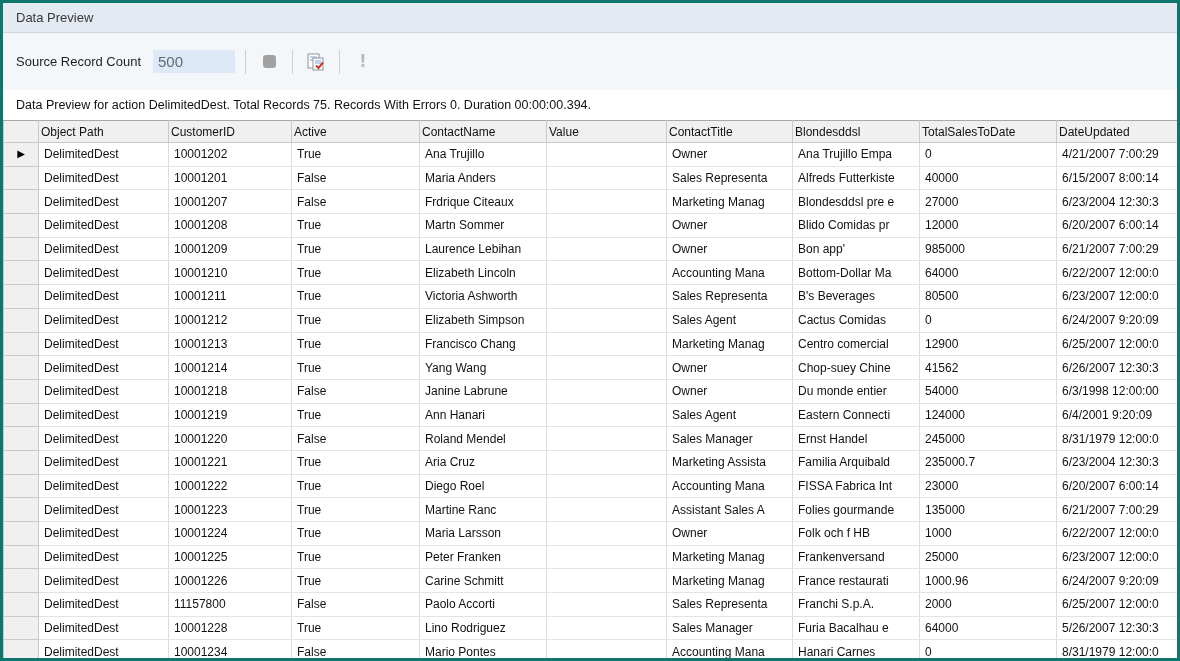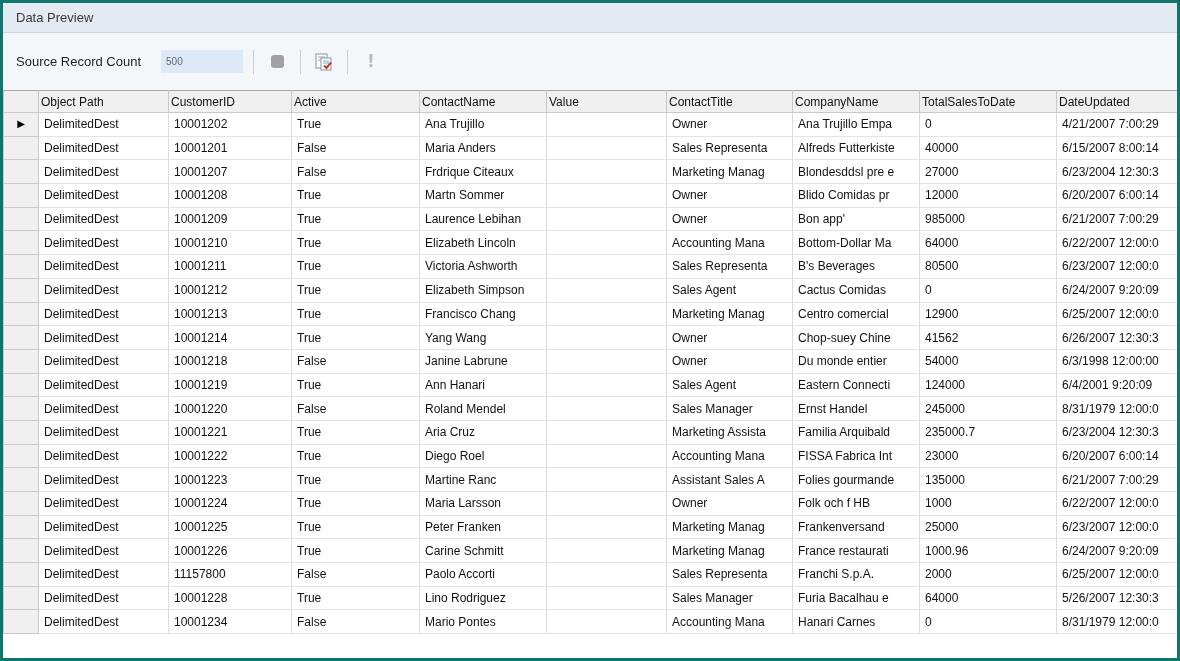--- a/index.html
+++ b/index.html
@@ -1,21 +1,21 @@
 <!DOCTYPE html>
 <html><head>
 <meta charset="utf-8">
 <style>
   html,body{margin:0;padding:0;background:#fff;}
   body{width:1180px;height:661px;overflow:hidden;font-family:"Liberation Sans",sans-serif;-webkit-font-smoothing:antialiased;}
   .window{width:1180px;height:661px;box-sizing:border-box;border:3px solid #0f766e;background:#fff;display:flex;flex-direction:column;}
   .title-bar{height:29px;flex:0 0 29px;background:#e4eaf1;border-bottom:1px solid #ccd4dc;display:flex;align-items:center;padding-left:13px;color:#383838;font-size:13px;}
   .toolbar{height:57px;flex:0 0 57px;background:#f4f7fa;display:flex;align-items:center;padding-left:13px;}
-  .src-label{font-size:13px;color:#1f1f1f;margin-right:20px;text-align:center;}
-  .src-input{width:72px;height:23px;border:none;outline:none;background:#dde9f6;color:#5f6a75;font-size:10px;padding:0 5px;font-family:"Liberation Sans",sans-serif;}
+  .src-label{font-size:13px;color:#1f1f1f;margin-right:12px;text-align:center;}
+  .src-input{width:72px;height:23px;border:none;outline:none;background:#dde9f6;color:#5f6a75;font-size:15px;padding:0 5px;font-family:"Liberation Sans",sans-serif;}
   .tb-sep{width:1px;height:24px;background:#c9ced5;margin:0 10px;}
   .tb-btn{width:26px;height:26px;display:flex;align-items:center;justify-content:center;background:transparent;border:none;padding:0;cursor:default;}
   .stop-shape{width:13px;height:13px;background:#a2a2a2;border-radius:3px;}
   .excl{color:#b9b9b9;font-size:16px;font-weight:bold;font-family:"DejaVu Sans",sans-serif;transform:scaleY(1.05);}
   .status-line{height:30px;flex:0 0 30px;background:#fff;display:flex;align-items:center;padding-left:13px;font-size:12.5px;color:#111;}
   .grid-wrap{flex:1 1 auto;overflow:hidden;background:#fff;}
   table.grid{border-collapse:collapse;table-layout:fixed;width:1180px;font-size:12px;color:#111;}
   table.grid th{background:#f0f0f0;font-weight:normal;text-align:left;height:21px;border:1px solid #c9c9c9;border-top:1px solid #a8a8a8;overflow:hidden;white-space:nowrap;padding:0 2px;}
   table.grid td{height:22.7px;border-right:1px solid #dcdcdc;border-bottom:1px solid #e4e4e4;overflow:hidden;white-space:nowrap;padding:0 0 0 5px;background:#fff;}
   table.grid td.rowhdr{background:#f0f0f0;border:1px solid #c9c9c9;border-top:none;padding:0;text-align:center;font-size:9px;color:#000;}
@@ -50,20 +50,23 @@
         <line x1="9" y1="11" x2="15" y2="11" stroke="#7da7d9" stroke-width="1"></line>
         <path d="M10 13.5 L12.5 16 L17 10.5" fill="none" stroke="#c23a2b" stroke-width="2"></path>
       </svg>
     </button>
     <div class="tb-sep"></div>
     <button class="tb-btn">
       <span class="excl">!</span>
     </button>
   </div>
 
+  <div class="status-line">
+    <span>Data Preview for action DelimitedDest. Total Records 75. Records With Errors 0. Duration 00:00:00.394.</span>
+  </div>
 
   <div class="grid-wrap">
     <table class="grid">
       <colgroup id="grid-cols">
           <col style="width: 35px;">
           <col style="width: 130px;">
           <col style="width: 123px;">
           <col style="width: 128px;">
           <col style="width: 127px;">
           <col style="width: 120px;">
@@ -74,21 +77,21 @@
         </colgroup>
       <thead>
           <tr id="grid-head">
             <th class="rowhdr"></th>
             <th>Object Path</th>
             <th>CustomerID</th>
             <th>Active</th>
             <th>ContactName</th>
             <th>Value</th>
             <th>ContactTitle</th>
-            <th>CompanyName</th>
+            <th>Blondesddsl</th>
             <th>TotalSalesToDate</th>
             <th>DateUpdated</th>
           </tr>
         </thead>
       <tbody id="grid-body">
           <tr>
             <td class="rowhdr"><span class="arrow">▶</span></td>
             <td>DelimitedDest</td>
             <td>10001202</td>
             <td>True</td>

